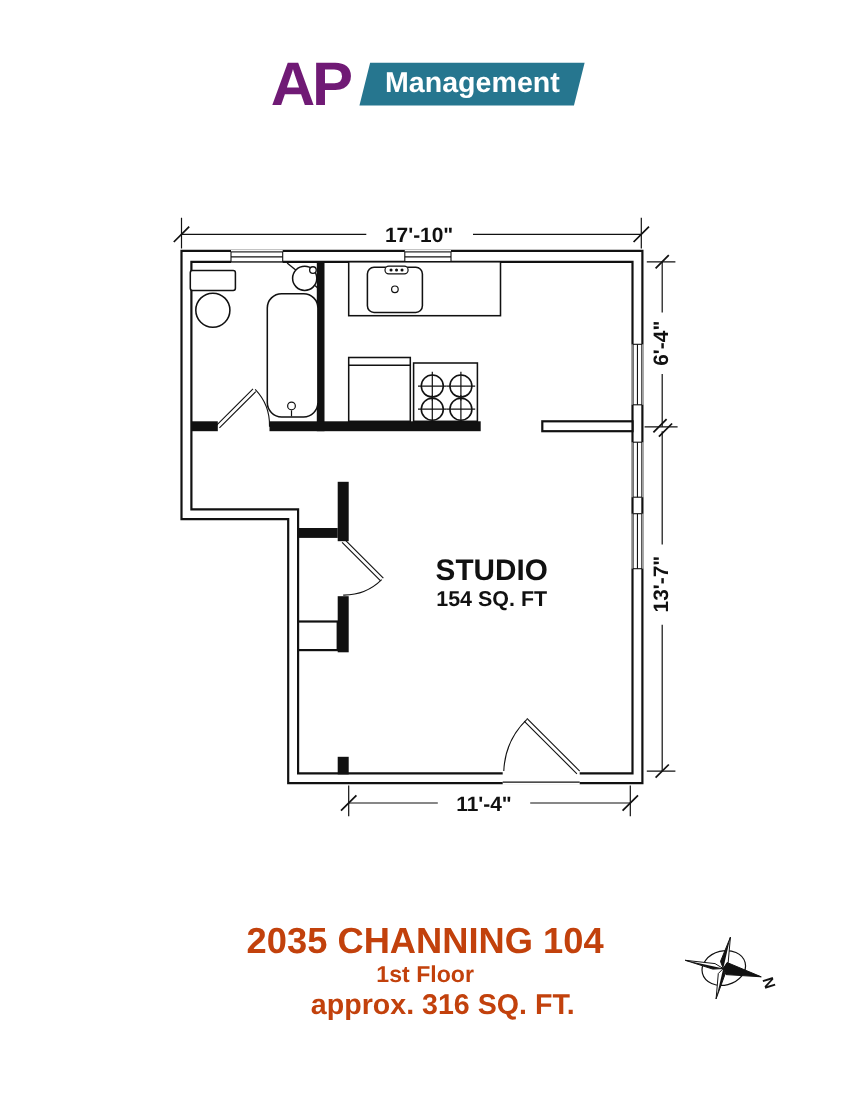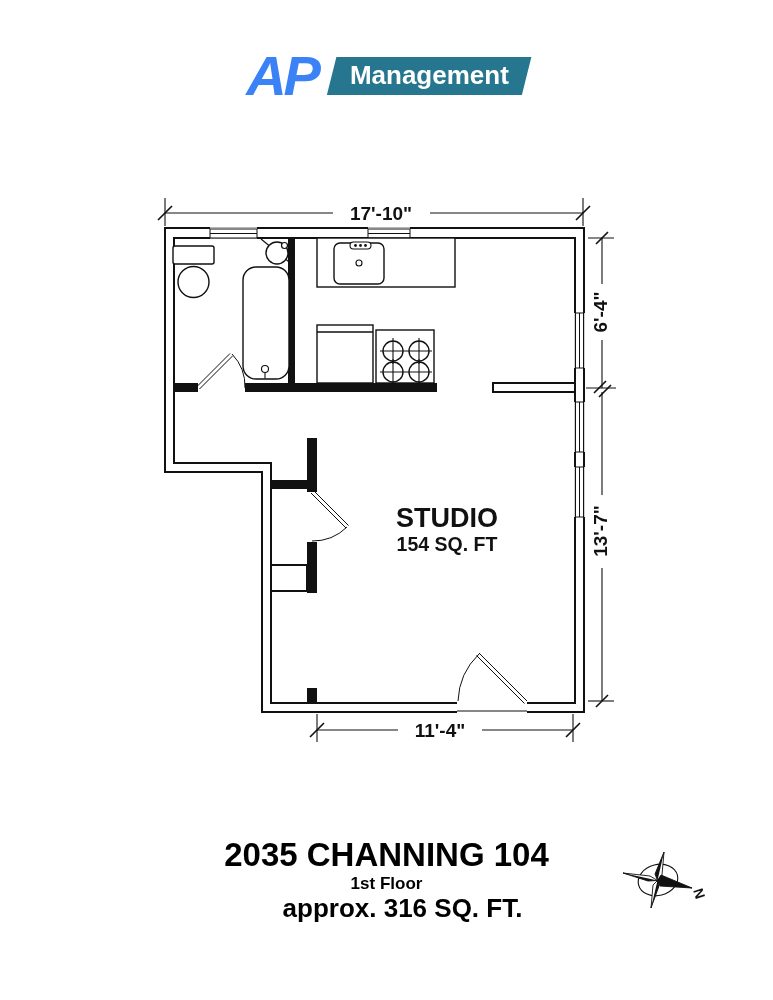--- a/index.html
+++ b/index.html
@@ -1,27 +1,27 @@
 <!DOCTYPE html>
 <html><head>
 <meta charset="utf-8">
 <style>
   html,body{margin:0;padding:0;background:#ffffff;}
   body{width:773px;height:1000px;position:relative;font-family:"Liberation Sans",sans-serif;overflow:hidden;}
   
   .logo{position:absolute;top:48px;left:50%;transform:translateX(-50%);display:flex;align-items:center;}
-  .logo .ap{font-size:56px;font-weight:700;color:#3b82f6;letter-spacing:-3px;line-height:1;font-style:italic;}
+  .logo .ap{font-size:56px;font-weight:700;color:#701a75;letter-spacing:-3px;line-height:1;}
   .logo .mgmt-box{background:#26768F;transform:skewX(-14deg);margin-left:14px;padding:5px 18px 7px 18px;}
   .logo .mgmt-box span{display:inline-block;transform:skewX(14deg);color:#ffffff;font-size:26px;font-weight:700;line-height:1;}
   
   .plan{position:absolute;left:138px;top:186px;}
   
-  .title-block{position:absolute;left:0;top:836px;width:773px;text-align:center;color:#000000;}
+  .title-block{position:absolute;left:0;top:836px;width:773px;text-align:center;color:#c2410c;}
   .title-block .address{font-size:33px;font-weight:700;line-height:1.15;}
-  .title-block .floor{font-size:17px;font-weight:700;line-height:1.2;}
+  .title-block .floor{font-size:21px;font-weight:700;line-height:1.2;}
   .title-block .area{font-size:26px;font-weight:700;line-height:1.15;padding-left:32px;}
   
   .compass{position:absolute;left:620px;top:842px;}
   svg text{font-family:"Liberation Sans",sans-serif;}
 </style>
 </head>
 <body>
 
 <div class="logo">
   <span class="ap">AP</span>

